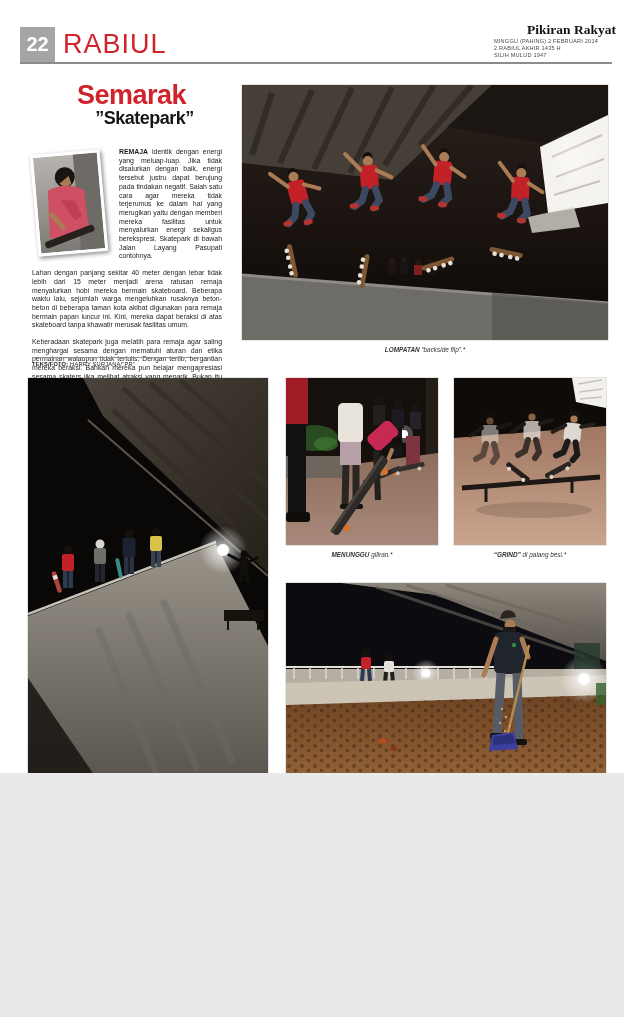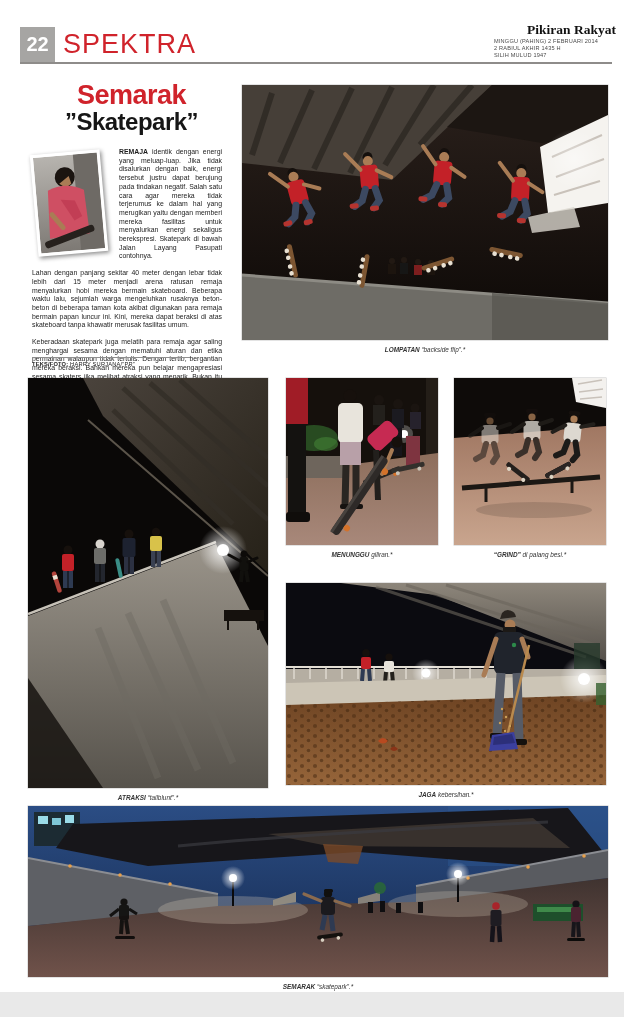--- a/index.html
+++ b/index.html
@@ -1,36 +1,36 @@
 <!DOCTYPE html>
 <html><head>
 <meta charset="utf-8">
 <style>
   * { box-sizing: border-box; margin: 0; padding: 0; }
   html,body { background:#e9e9e9; }
   .page {
-    position: relative; width: 624px; height: 992px; background: #fff;
+    position: relative; width: 624px; height: 773px; background: #fff;
     font-family: "Liberation Sans", sans-serif; overflow: hidden; margin: 0 auto;
   }
   
   .pagenum-box { position:absolute; left:20px; top:27px; width:35px; height:35px;
     background:#a6a5a3; display:flex; align-items:center; justify-content:center; }
   .pagenum-box span { color:#fff; font-weight:700; font-size:20px; }
   .section-title { position:absolute; left:63px; top:29px; font-size:27px; font-weight:500;
     color:#d0232b; letter-spacing:1px; }
   .masthead { position:absolute; left:494px; top:22px; width:122px; }
   .masthead .name { font-family:"Liberation Serif", serif; font-weight:700; font-size:13.5px; color:#111;text-align:right; }
   .masthead .dline { font-size:5.6px; line-height:7px; color:#4a4a4a; letter-spacing:.2px; }
   .masthead .dline:first-of-type { margin-top:2px; }
   .header-rule { position:absolute; left:20px; top:62px; width:592px; height:2px; background:#8e8c8a; }
   
   .title-1 { position:absolute; left:28px; top:80px; width:207px; text-align:center;
     font-size:27px; font-weight:800; letter-spacing:-.5px; color:#d0232b; }
-  .title-2 { position:absolute; left:28px; top:108px; width:207px; text-align:center;
-    font-size:24px; font-weight:800; letter-spacing:-.5px; color:#161616; }
+  .title-2 { position:absolute; left:41px; top:108px; width:207px; text-align:center;
+    font-size:18px; font-weight:800; letter-spacing:-.5px; color:#161616; }
   .article-body { position:absolute; left:32px; top:148px; width:190px;
     font-size:6.9px; line-height:8.7px; color:#1c1c1c; text-align:justify; }
   .article-body p { margin:0 0 8px 0; }
   .article-body b { font-weight:700; }
   .inset-wrap { float:left; width:80px; height:112px; margin:2px 7px 2px 0; }
   .inset { width:70px; height:102px; background:#fff; padding:3px; transform:rotate(-5deg);
     box-shadow:1.5px 2px 4px rgba(0,0,0,.45); margin-left:2px; margin-top:2px; }
   .inset svg { display:block; }
   .credit { position:absolute; left:32px; top:357px; width:158px; border-top:1px solid #8f8f8f;
     padding-top:3px; font-size:5.7px; color:#222; letter-spacing:.2px; }
@@ -49,21 +49,21 @@
   .fig-e    { left:28px;  top:806px; width:580px; }
 </style>
 </head>
 <body>
 
 <div class="page">
 
   <div class="pagenum-box">
     <span>22</span>
   </div>
-  <div class="section-title">SPEKTRA</div>
+  <div class="section-title">RABIUL</div>
   <div class="masthead">
     <div class="name">Pikiran Rakyat</div>
     <div class="dline">MINGGU (PAHING) 2 FEBRUARI 2014</div>
     <div class="dline">2 RABIUL AKHIR 1435 H</div>
     <div class="dline">SILIH MULUD 1947</div>
   </div>
   <div class="header-rule"></div>
 
   <div class="title-1">Semarak</div>
   <div class="title-2">”Skatepark”</div>

